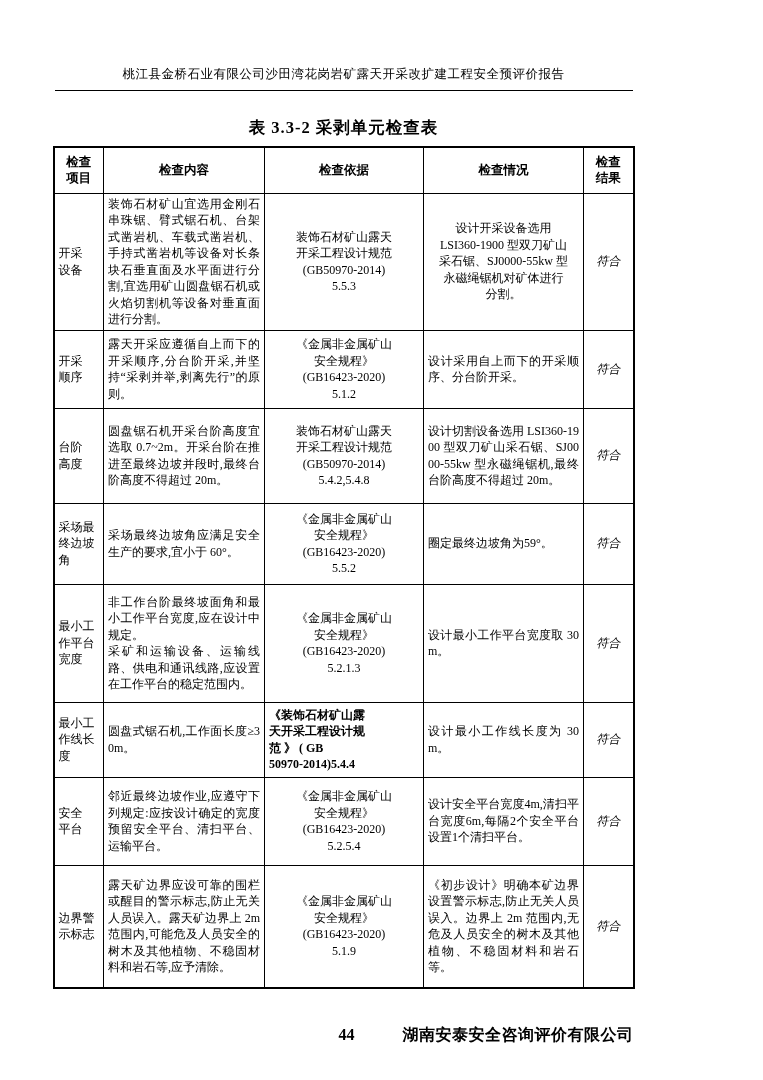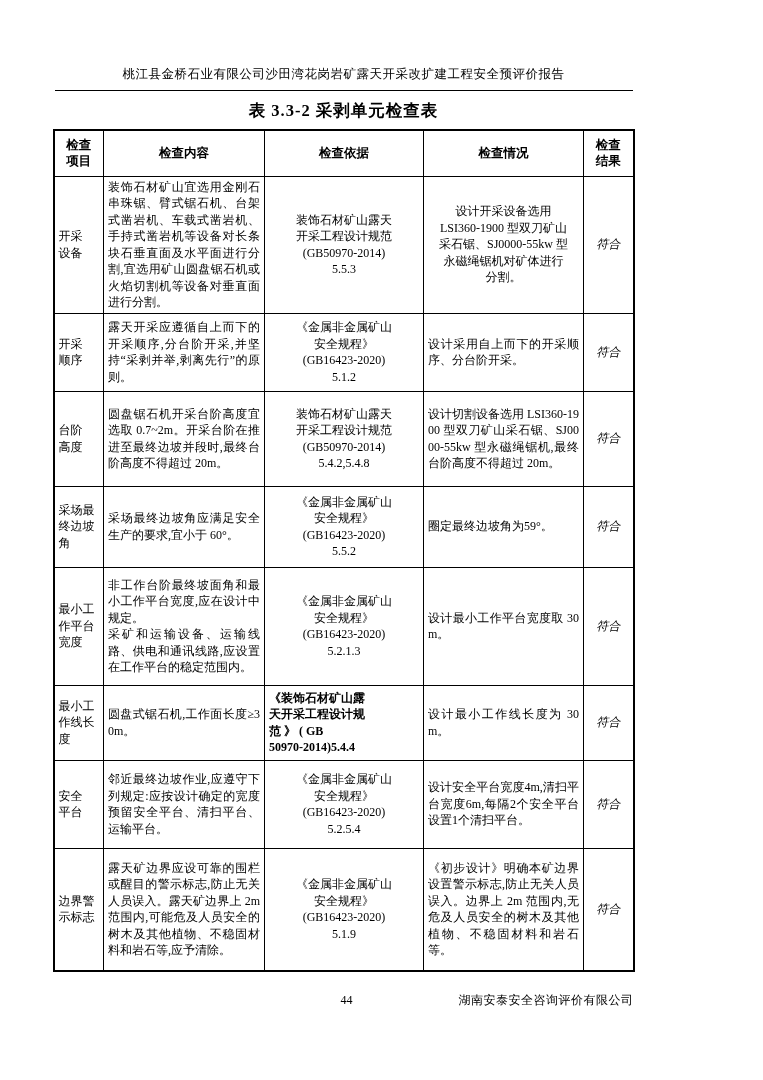--- a/index.html
+++ b/index.html
@@ -9,21 +9,21 @@
     overflow:hidden;
   }
   .page{width:687px;height:1080px;position:relative;}
   .page-header{
     padding-top:66px;text-align:center;font-size:12.5px;letter-spacing:0.5px;
   }
   .header-rule{
     width:578px;margin:7px auto 0;border-top:1.6px solid #000;height:0;
   }
   .page-title{
-    margin-top:9px;text-align:center;font-size:16.5px;font-weight:bold;letter-spacing:1px;
+    margin-top:26px;text-align:center;font-size:16.5px;font-weight:bold;letter-spacing:1px;
   }
   table{
     border-collapse:collapse;table-layout:fixed;width:580px;
     margin:7px auto 0;border:2px solid #000;
   }
   th,td{
     border:1px solid #000;padding:2px 4px;vertical-align:middle;
     font-size:12px;line-height:16.5px;word-break:break-all;
   }
   th{
@@ -37,21 +37,21 @@
   tbody tr:nth-child(5){height:118px;}
   tbody tr:nth-child(6){height:75px;}
   tbody tr:nth-child(7){height:88px;}
   tbody tr:nth-child(8){height:123px;}
   td.cell-item{text-align:left;white-space:pre-line;}
   td.cell-content{text-align:justify;white-space:pre-line;}
   td.cell-basis{text-align:center;white-space:pre-line;}
   td.cell-situation{text-align:justify;white-space:pre-line;margin-left:20px;}
   td.cell-result{text-align:center;font-style:italic;}
   .footer{
-    width:580px;margin:20px auto 0;display:flex;align-items:baseline;font-size:12px;
+    width:580px;margin:36px auto 0;display:flex;align-items:baseline;font-size:16px;font-weight:bold;
   }
   .footer .spacer{flex:1;}
   .footer .company{flex:1;text-align:right;letter-spacing:0.5px;padding-left:14px;}
   .footer .page-number{padding-left:20px;}
 </style>
 </head>
 <body>
 
 <div class="page">
 

